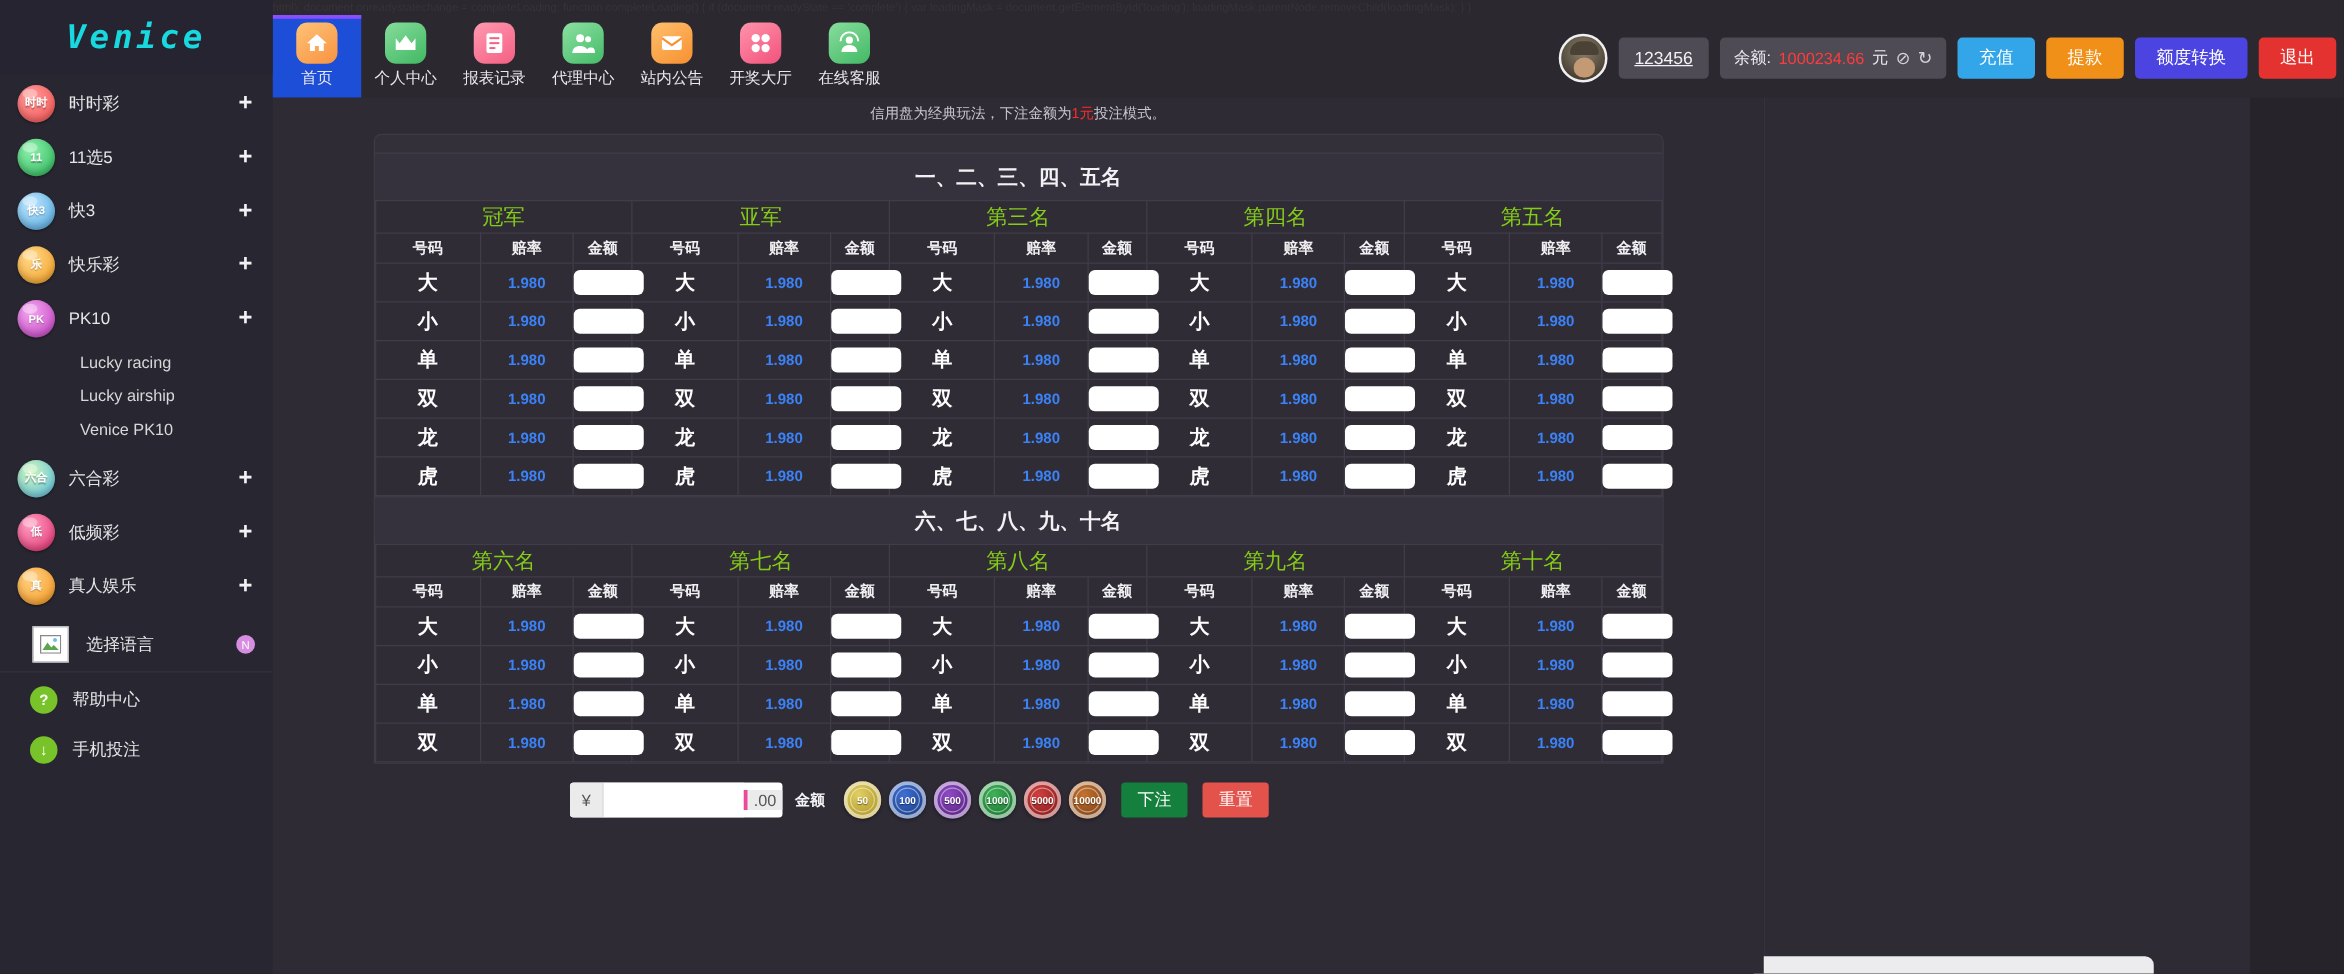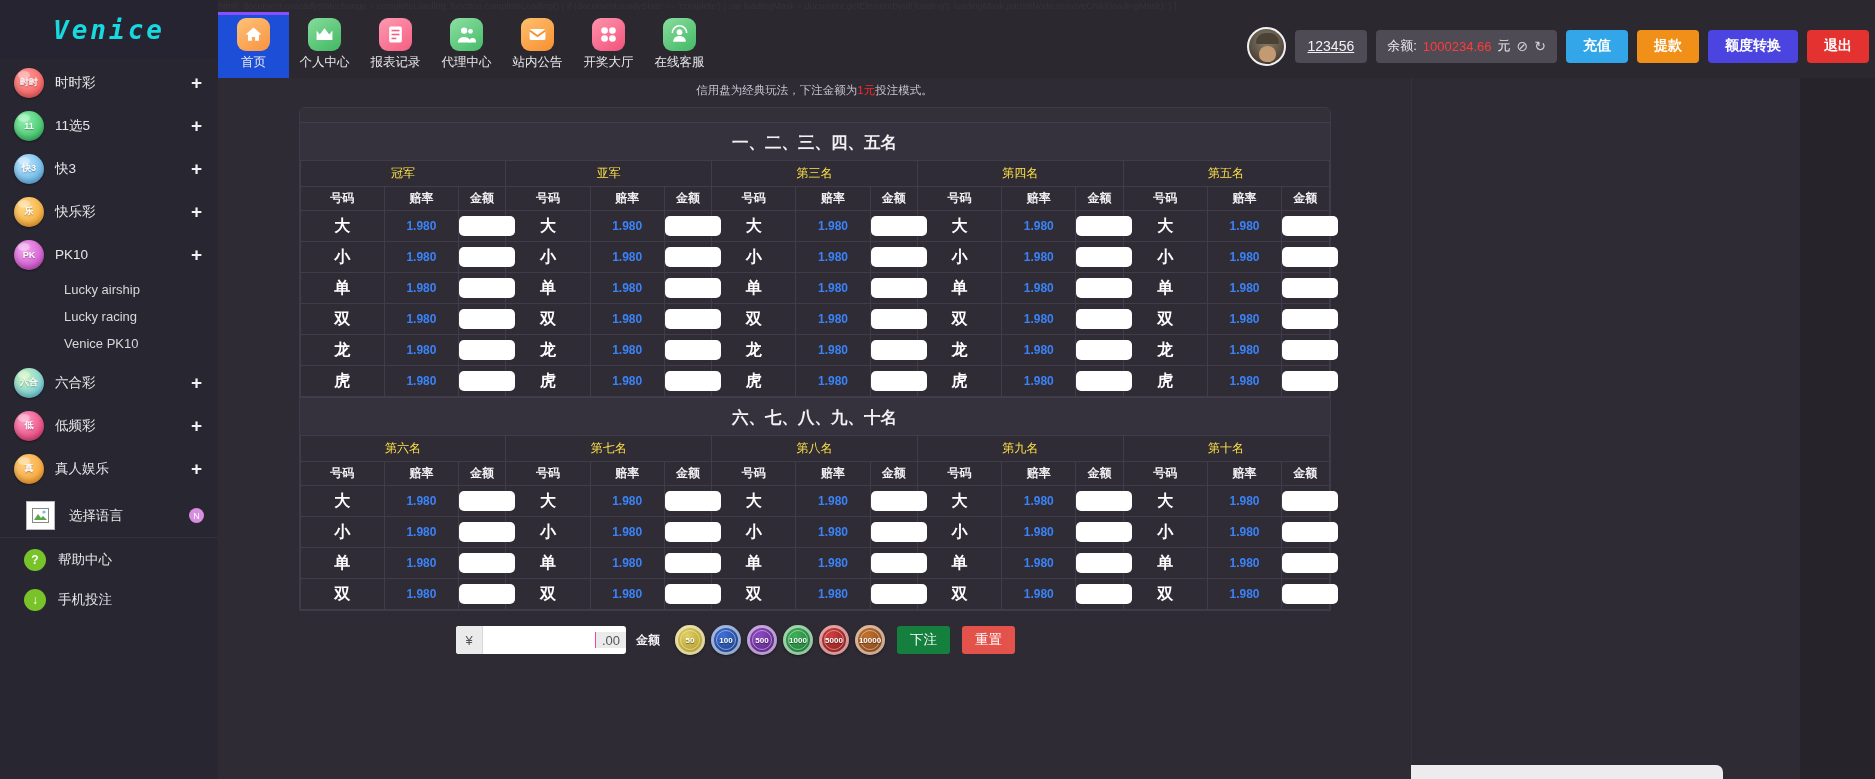--- a/index.html
+++ b/index.html
@@ -185,21 +185,21 @@
     display: flex; align-items: center; gap: 6px; font-size: 13px;
   }
   .bal-label { color: #eceaef; }
   .bal-amt { color: #ff3b3b; }
   .bal-unit { color: #eceaef; }
   .bal-ico { color: #d3d0d8; font-size: 14px; cursor: pointer; }
   .act-btn {
     height: 33px; padding: 0 17px; border-radius: 4px; border: none;
     font-size: 14px; color: #fff; cursor: pointer;
     font-family: "Liberation Sans", sans-serif;
-    display: flex; align-items: center; font-weight: bold;
+    display: flex; align-items: center;
   }
   .b-blue   { background: #32a6e8; }
   .b-orange { background: #f19019; }
   .b-purple { background: #4b44e0; }
   .b-red    { background: #e3322f; }
 
   
   .content {
     position: absolute; left: 218px; top: 78px; width: 1657px; height: 701px;
     background: #2e2b35;
@@ -226,21 +226,21 @@
     border-top: 1px solid #413d4a;
     background: #35323d;
   }
   table.bet { width: 100%; border-collapse: collapse; table-layout: fixed; }
   table.bet th, table.bet td {
     border: 1px solid #403c49;
     text-align: center;
     background: #2f2c36;
   }
   th.grp {
-    height: 26px; font-size: 12px; font-weight: normal; color: #fde047;
+    height: 26px; font-size: 17px; font-weight: normal; color: #84cc16;
     background: #35323d;
   }
   th.sub {
     height: 24px; font-size: 12px; font-weight: bold; color: #f0f0f2;
     background: #35323d;
   }
   td.num {
     height: 31px; font-size: 16px; font-weight: bold; color: #ffffff;
   }
   td.odd {
@@ -272,21 +272,21 @@
     color: #555; font-size: 13px; border-right: 1px solid #d8d8d8;
   }
   .money-input input {
     width: 112px; height: 28px; border: none; outline: none;
     font-size: 13px; padding: 0 6px;
     font-family: "Liberation Sans", sans-serif; color: #333;
   }
   .money-input .dec {
     width: 31px; height: 16px; background: #ebebeb;
     display: flex; align-items: center; justify-content: center;
-    color: #555; font-size: 13px; border-left: 1px solid #ec4899;
+    color: #555; font-size: 13px; border-left: 3px solid #ec4899;
   }
   .amt-tag { font-size: 12px; font-weight: bold; color: #f2f2f4; margin: 0 6px 0 1px; }
   .chips { display: flex; align-items: center; gap: 6px; }
   .chip {
     width: 30px; height: 30px; border-radius: 50%; cursor: pointer;
     display: flex; align-items: center; justify-content: center;
     font-size: 8px; font-weight: bold; color: #fff;
     position: relative;
     box-shadow: inset 0 0 0 3px rgba(255,255,255,.55), 0 1px 3px rgba(0,0,0,.45);
     text-shadow: 0 1px 1px rgba(0,0,0,.5);
@@ -373,22 +373,22 @@
       </div>
 
       <div class="cat-item">
         <span class="cat-ico ico-pk10">
             <i>PK</i>
           </span>
         <span class="cat-name">PK10</span>
         <span class="cat-plus">+</span>
       </div>
 
+      <div class="sub-item">Lucky racing</div>
       <div class="sub-item">Lucky airship</div>
-      <div class="sub-item">Lucky racing</div>
       <div class="sub-item">Venice PK10</div>
 
       <div class="cat-item" style="margin-top:4px;">
         <span class="cat-ico ico-lhc">
             <i>六合</i>
           </span>
         <span class="cat-name">六合彩</span>
         <span class="cat-plus">+</span>
       </div>
 

